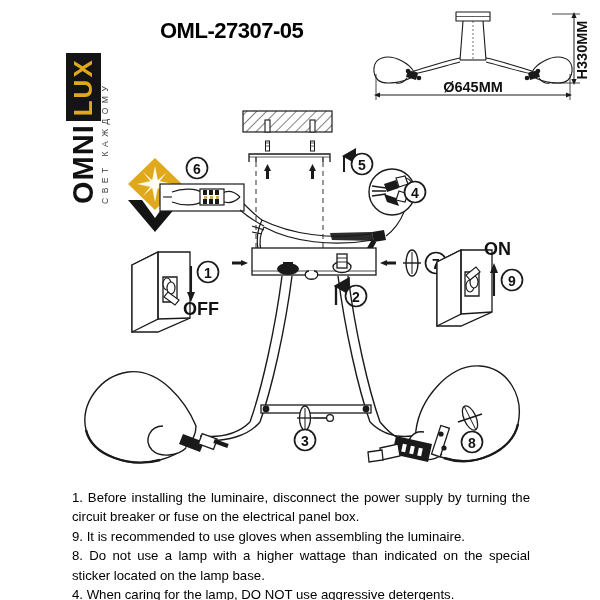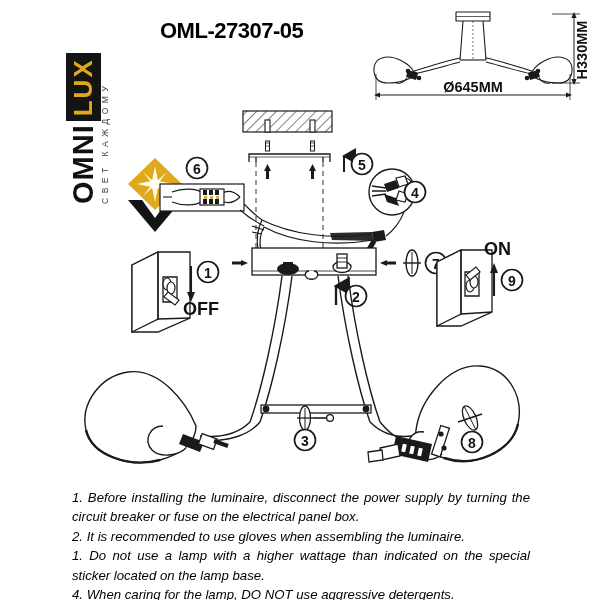--- a/index.html
+++ b/index.html
@@ -57,21 +57,21 @@
   
   #dim-drawing{position:absolute;left:352px;top:8px;width:244px;height:98px;}
   
   #main-diagram{position:absolute;left:0px;top:100px;width:600px;height:370px;}
   
   #instructions{
     position:absolute;left:72px;top:488px;width:458px;
     font-size:13.2px;line-height:19.4px;
     text-align:justify;
   }
-  #instructions p{margin:0;font-style:italic;}
+  #instructions p{margin:0;}
   .nowrap-last{text-align:left;}
   svg{display:block;overflow:visible;}
   text{font-family:"Liberation Sans", sans-serif;}
 </style>
 </head>
 <body>
 
 <div class="page">
 
   <div id="logo-block">
@@ -424,18 +424,18 @@
       <line x1="458" y1="322" x2="482" y2="314" stroke="#1a1a1a" stroke-width="1.4"></line>
       <line x1="464" y1="306" x2="476" y2="330" stroke="#1a1a1a" stroke-width="1"></line>
       <circle cx="472" cy="342" r="10.5" fill="#fff" stroke="#1a1a1a" stroke-width="1.7"></circle>
       <text x="472" y="347.5" font-size="14" font-weight="bold" text-anchor="middle" fill="#111">8</text>
     </g>
 
   </svg>
 
   <div id="instructions">
     <p>1. Before installing the luminaire, disconnect the power supply by turning the circuit breaker or fuse on the electrical panel box.</p>
-    <p class="nowrap-last">2. It is recommended to use gloves when assembling the luminaire.</p>
-    <p>1. Do not use a lamp with a higher wattage than indicated on the special sticker located on the lamp base.</p>
+    <p class="nowrap-last">9. It is recommended to use gloves when assembling the luminaire.</p>
+    <p>8. Do not use a lamp with a higher wattage than indicated on the special sticker located on the lamp base.</p>
     <p class="nowrap-last">4. When caring for the lamp, DO NOT use aggressive detergents.</p>
   </div>
 
 </div>
 
 </body></html>

